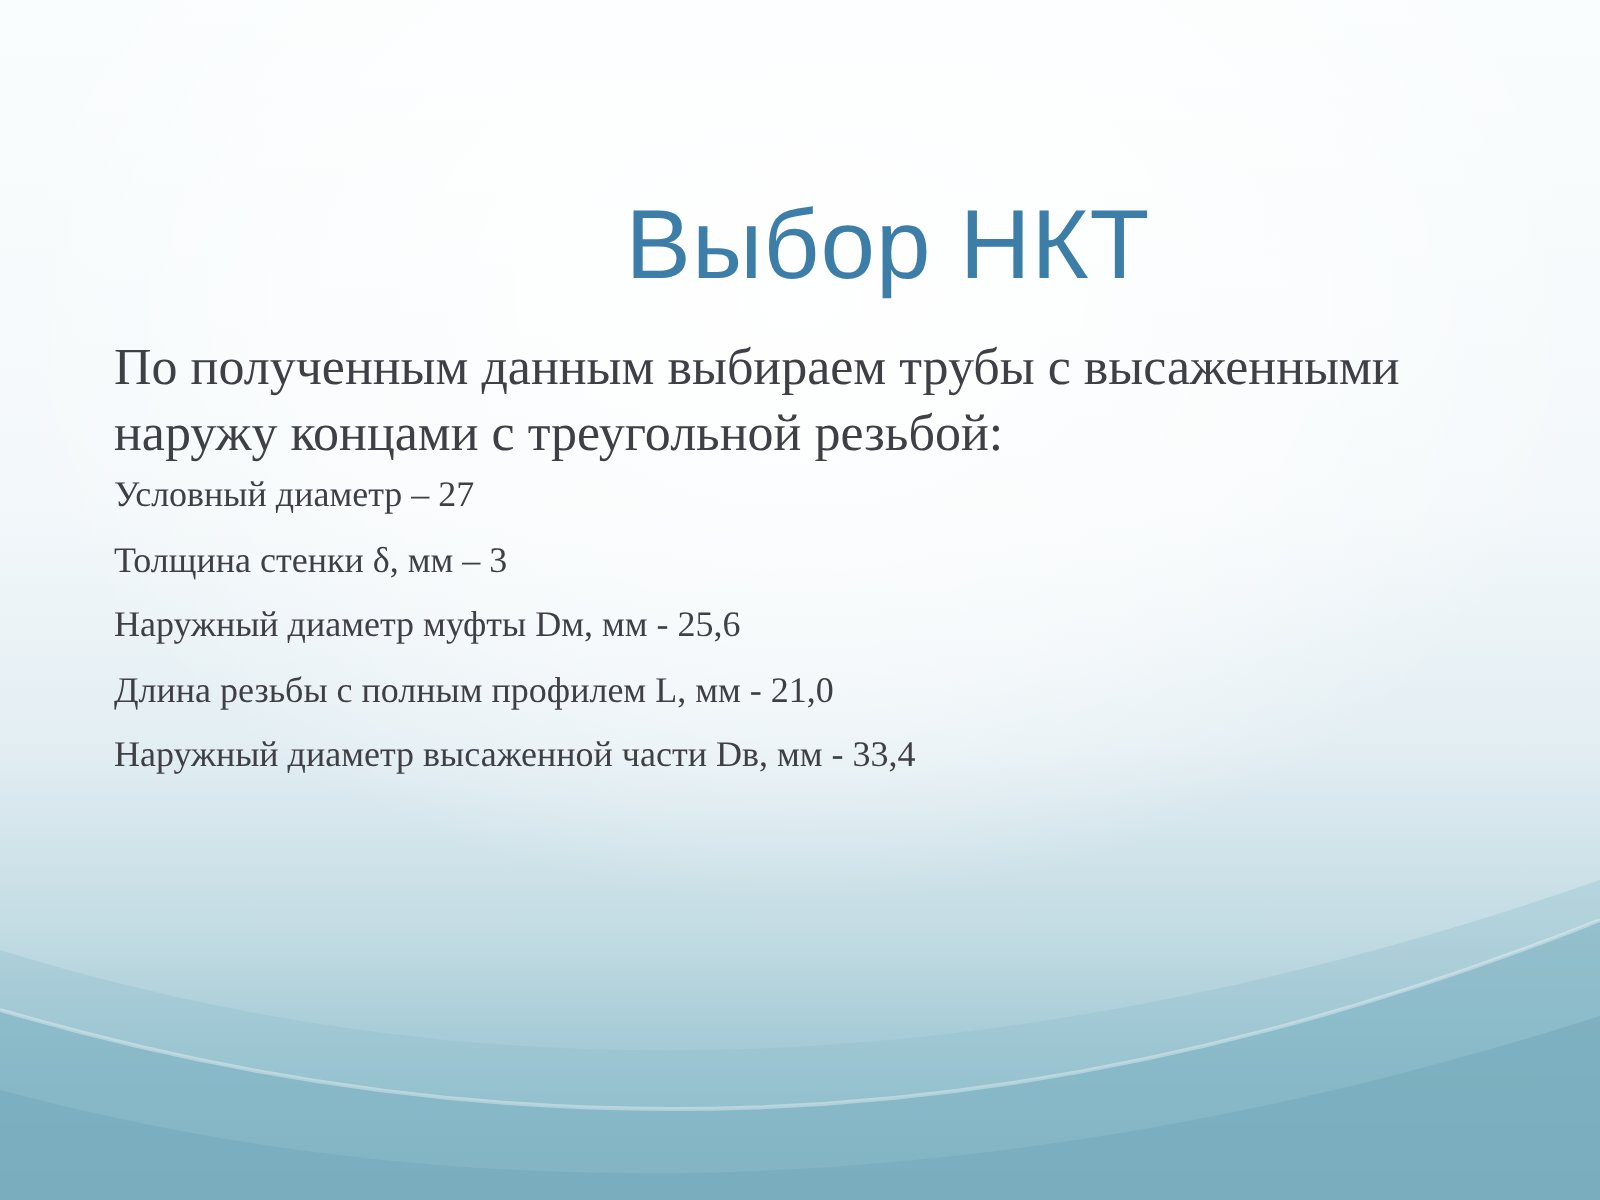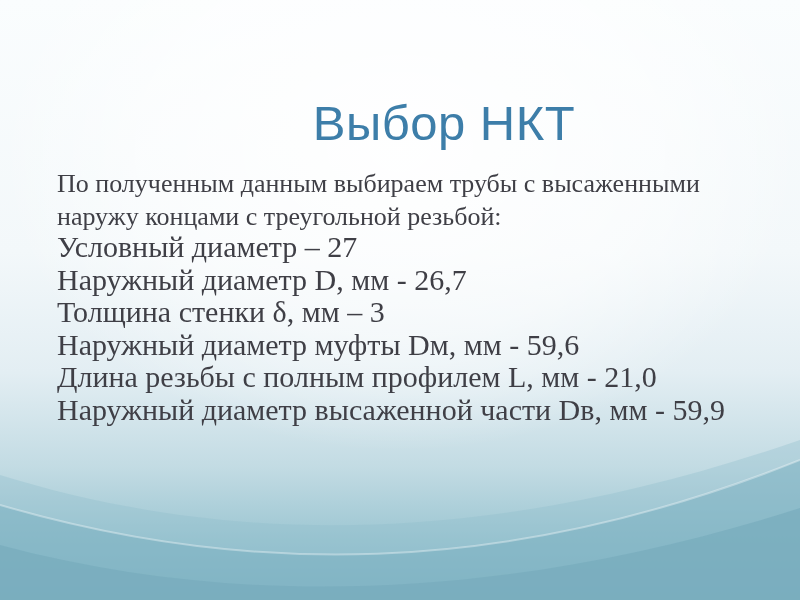--- a/index.html
+++ b/index.html
@@ -60,21 +60,21 @@
     font-size: 26px;
     line-height: 33px;
   }
 
   .spec-list {
     position: absolute;
     left: 57px;
     top: 231px;
     width: 690px;
     font-family: "Liberation Serif", "DejaVu Serif", serif;
-    font-size: 30px;
+    font-size: 18px;
     line-height: 32.5px;
   }
 
   .spec-line { white-space: nowrap; }
 </style>
 </head>
 <body>
 
 <div class="slide">
 
@@ -90,20 +90,19 @@
 
     <path d="M0,125 C240,195 500,200 800,80" fill="none" stroke="rgba(255,255,255,0.35)" stroke-width="2"></path>
   </svg>
 
   <h1 class="title" style="color: rgb(61, 126, 169);">Выбор НКТ</h1>
 
   <p class="paragraph" style="color: rgb(63, 63, 70);">По полученным данным выбираем трубы с высаженными наружу концами с треугольной резьбой:</p>
 
   <div class="spec-list" style="color: rgb(63, 63, 70);">
     <div class="spec-line">Условный диаметр – 27</div>
-    <div class="spec-line">Наружный диаметр D, мм - 26,7</div>
     <div class="spec-line">Толщина стенки δ, мм – 3</div>
-    <div class="spec-line">Наружный диаметр муфты Dм, мм - 59,6</div>
+    <div class="spec-line">Наружный диаметр муфты Dм, мм - 25,6</div>
     <div class="spec-line">Длина резьбы с полным профилем L, мм - 21,0</div>
-    <div class="spec-line">Наружный диаметр высаженной части Dв, мм - 59,9</div>
+    <div class="spec-line">Наружный диаметр высаженной части Dв, мм - 33,4</div>
   </div>
 
 </div>
 
 </body></html>

